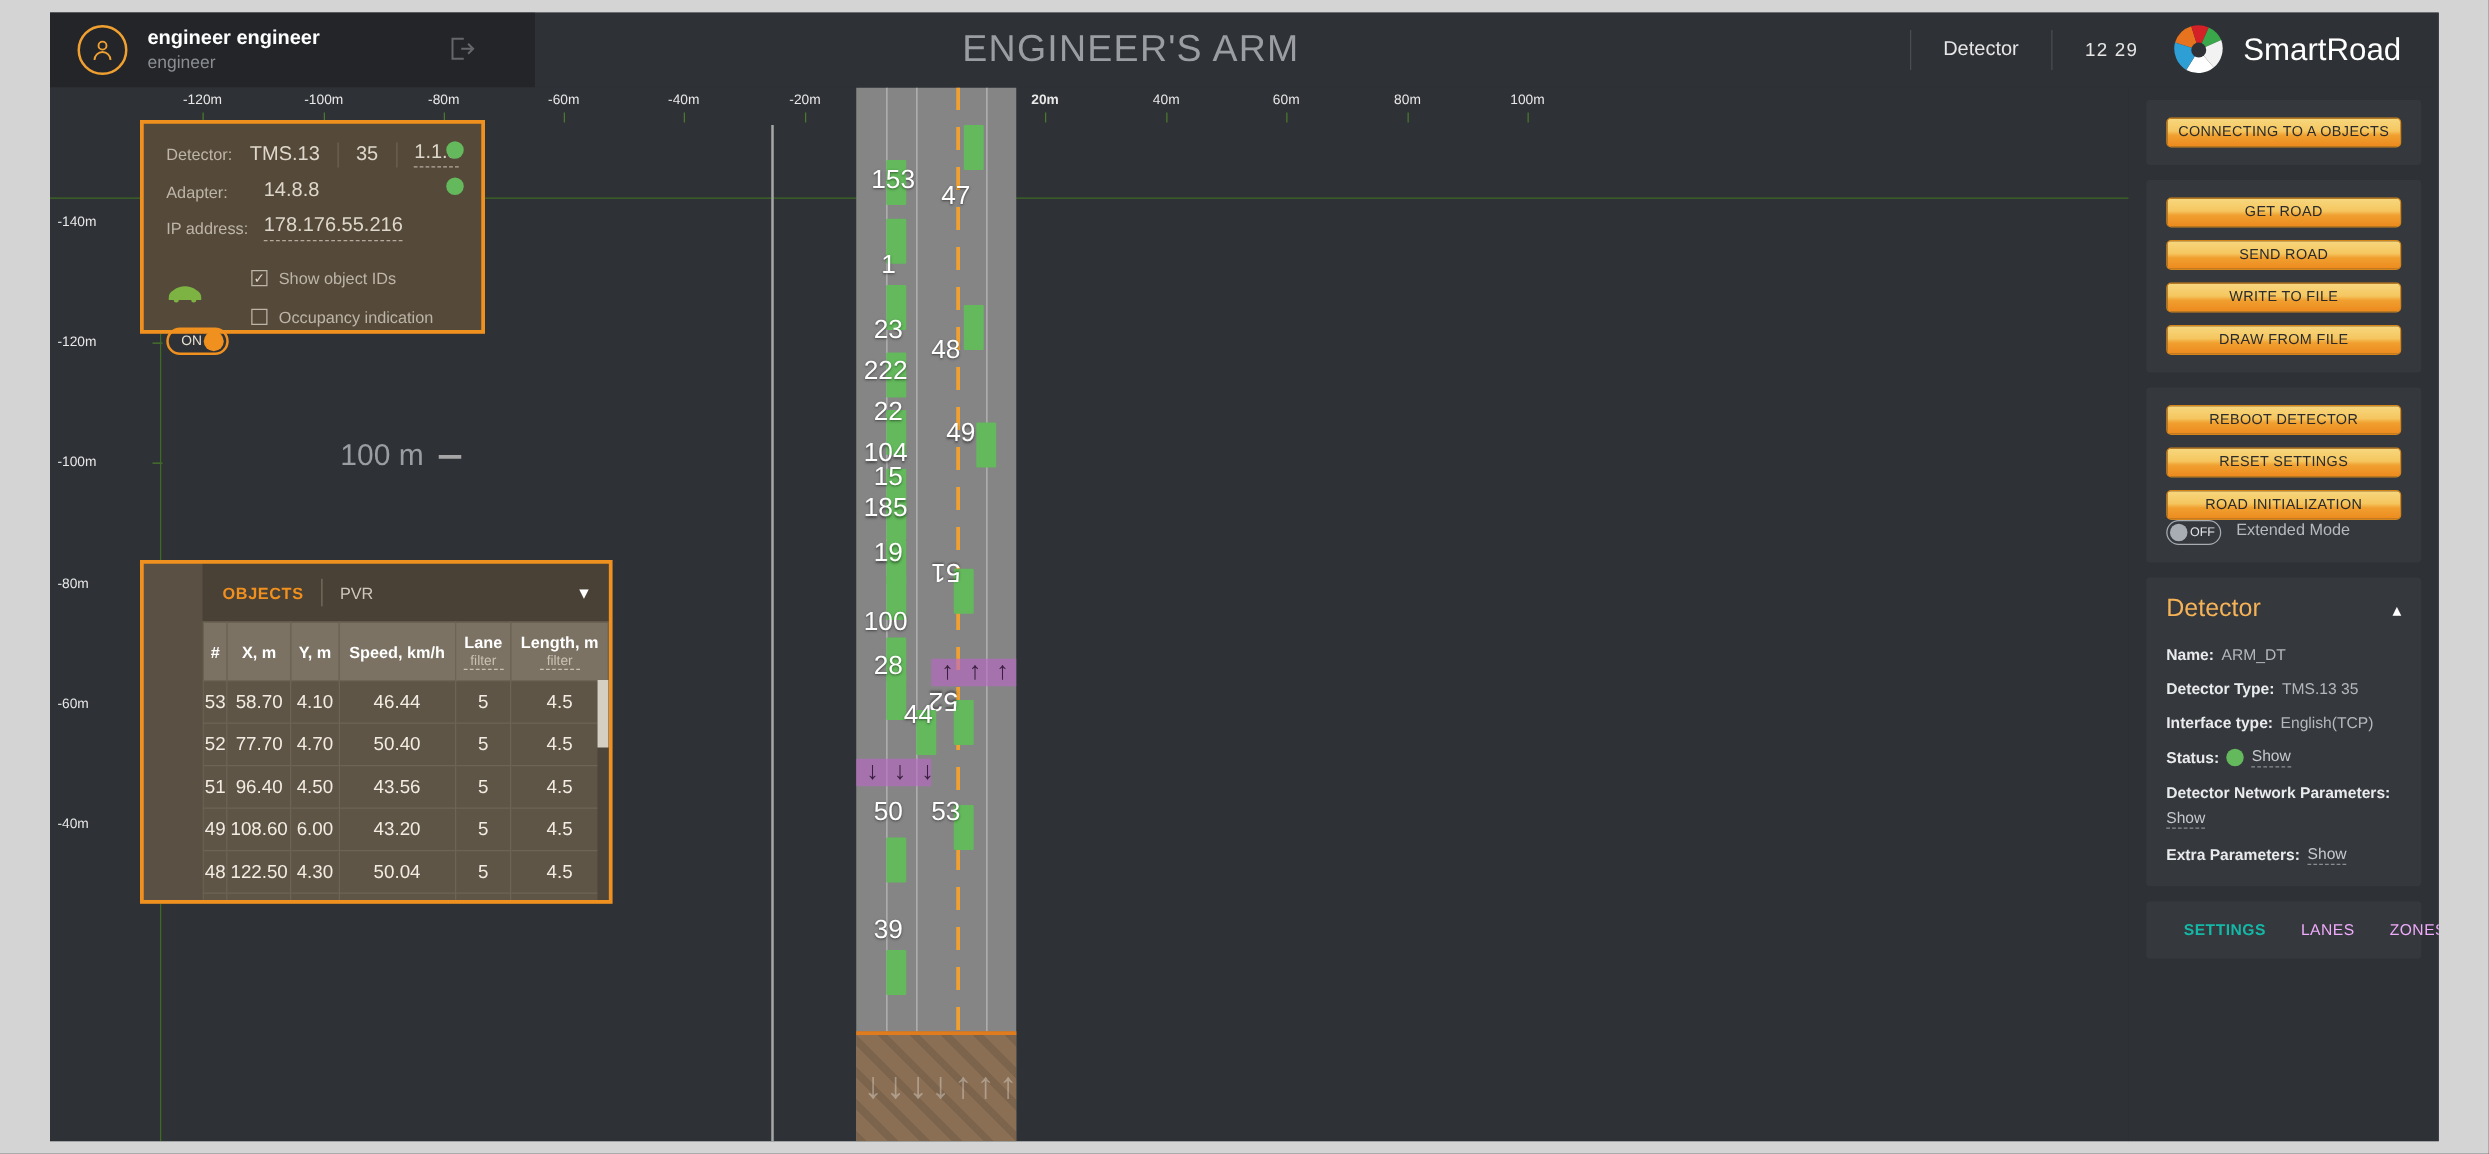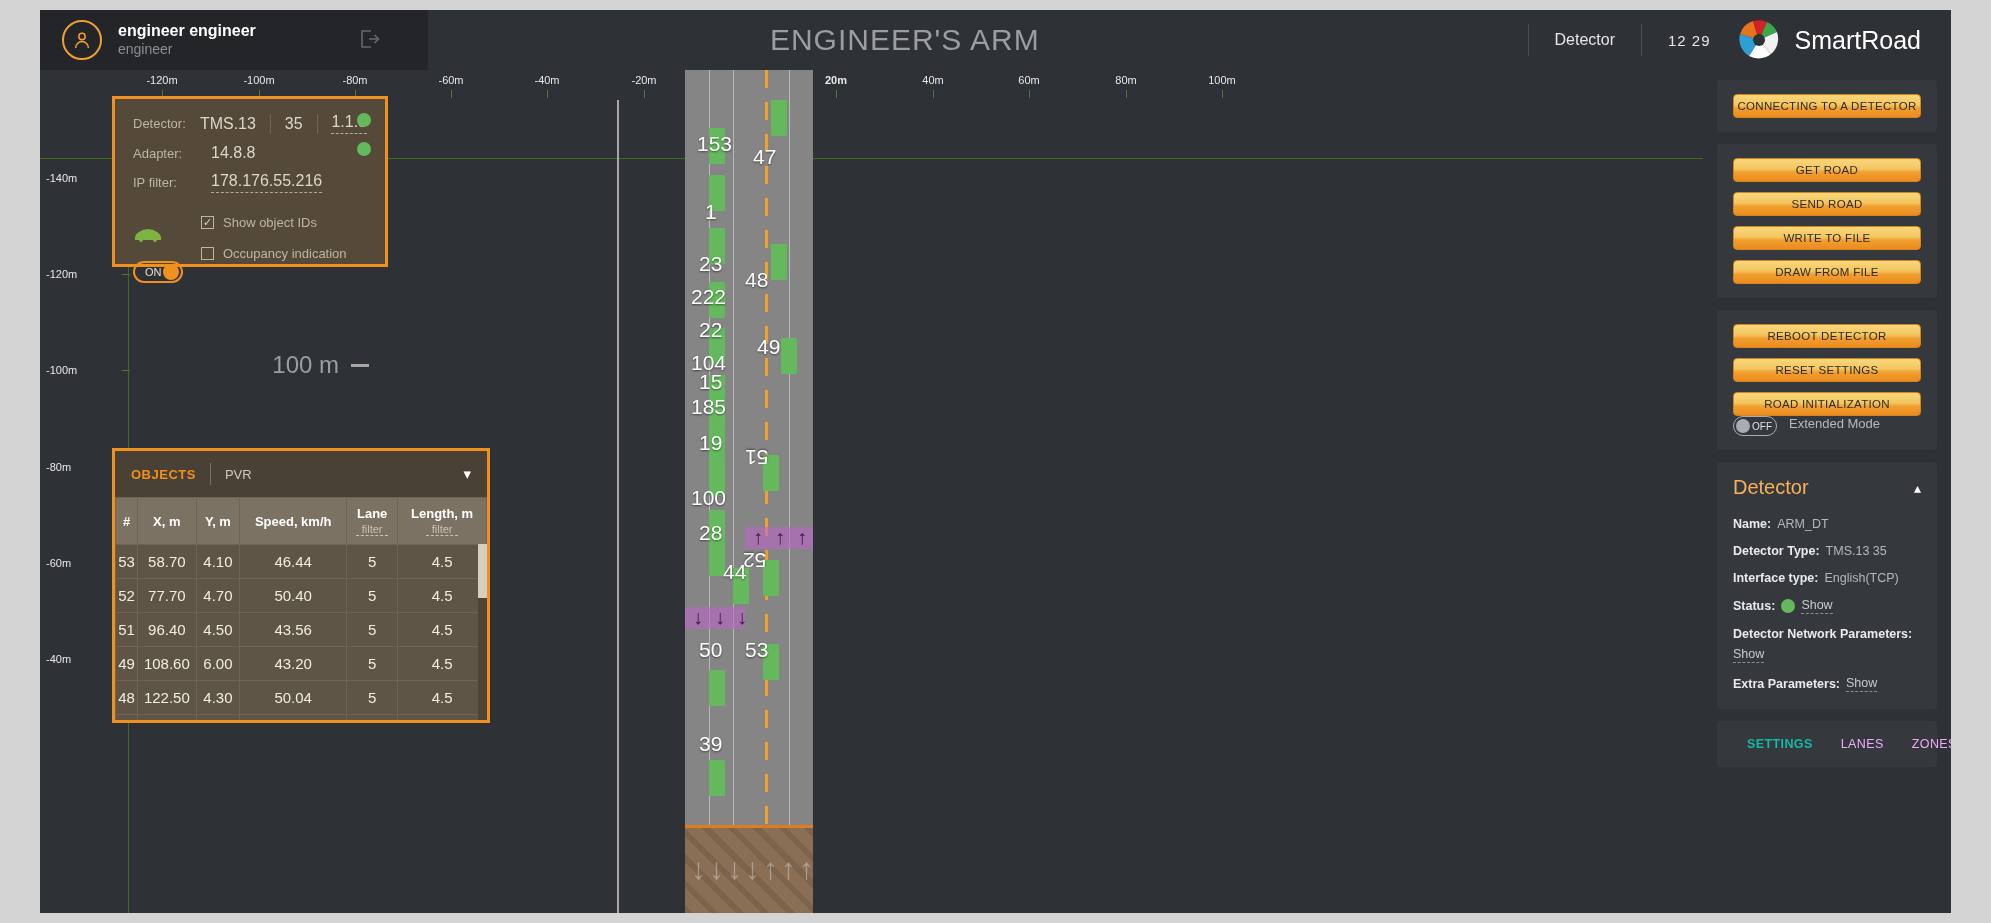--- a/index.html
+++ b/index.html
@@ -131,21 +131,21 @@
                  border-radius:50%; background:#f0901e; }
   .pd-checks { margin-left:18px; display:flex; flex-direction:column; gap:16px; padding-top:6px; }
   .chk-row { display:flex; align-items:center; gap:9px; }
   .chk { width:13px; height:13px; border:1px solid #bdb5a8; display:flex;
          align-items:center; justify-content:center; color:#ded7cb; font-size:11px; }
   .chk-lbl { color:#bdb5a8; font-size:13px; }
 
   
   .panel-objects {
     position:absolute; left:72px; top:378px; width:378px; height:275px;
-    background:#5a5043; border:3px solid #f0901e; overflow:hidden;
+    background:#5a5043; border:3px solid #f0901e; overflow:hidden;padding-left:47px;
   }
   .po-head { height:46px; display:flex; align-items:center; padding:0 16px;
              background:#4a4136; position:relative; }
   .po-tab { color:#f0901e; font-size:13px; font-weight:bold; letter-spacing:.5px; }
   .po-tab2 { color:#cfc8bb; font-size:13px; }
   .po-vsep { width:1px; height:22px; background:#7a7063; margin:0 14px; }
   .po-chev { position:absolute; right:16px; color:#ffffff; font-size:15px; }
   table { border-collapse:collapse; width:100%; }
   th, td { border:1px solid #6e6456; text-align:center; }
   th { background:#7c7263; color:#ffffff; font-size:13px; font-weight:bold;
@@ -380,21 +380,21 @@
           <span class="pd-div"></span>
           <span class="pd-val big">35</span>
           <span class="pd-div"></span>
           <span class="pd-val big dashed-u">1.1.8</span>
         </div>
         <div class="pd-row">
           <span class="pd-lbl">Adapter:</span>
           <span class="pd-val big">14.8.8</span>
         </div>
         <div class="pd-row">
-          <span class="pd-lbl">IP filter:</span>
+          <span class="pd-lbl">IP address:</span>
           <span class="pd-val big dashed-u">178.176.55.216</span>
         </div>
       </div>
       <div class="pd-bottom">
         <div class="pd-left-ctl">
           <div class="car-ico">
             <svg width="30" height="16" viewBox="0 0 30 16">
                 <path d="M2 11 q0-4 4-6 q4-3 9-3 q5 0 9 3 q4 2 4 6 v2 h-4 a2 2 0 0 1-4 0 h-10 a2 2 0 0 1-4 0 h-4 z" fill="#7cb342"></path>
               </svg>
           </div>
@@ -492,21 +492,21 @@
           <div class="scroll-thumb"></div>
         </div>
       </div>
     </div>
 
   </div>
 
   <div class="sidebar">
 
     <div class="card">
-      <button class="btn">CONNECTING TO A DETECTOR</button>
+      <button class="btn">CONNECTING TO A OBJECTS</button>
     </div>
 
     <div class="card" id="road-btns">
         <button class="btn">GET ROAD</button>
         <button class="btn">SEND ROAD</button>
         <button class="btn">WRITE TO FILE</button>
         <button class="btn">DRAW FROM FILE</button>
       </div>
 
     <div class="card">

